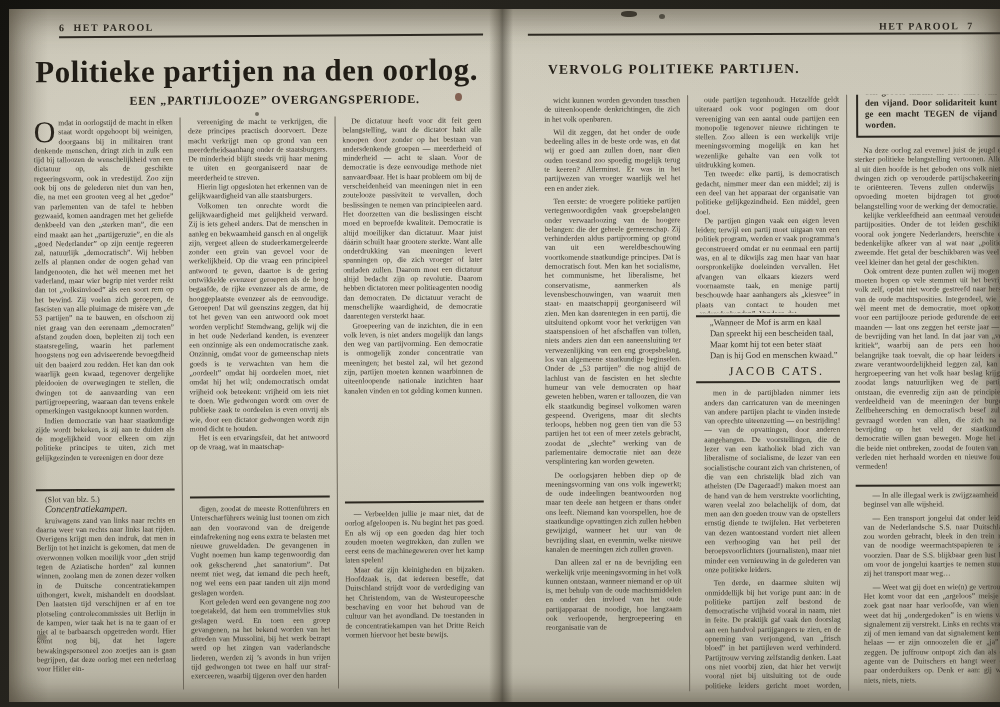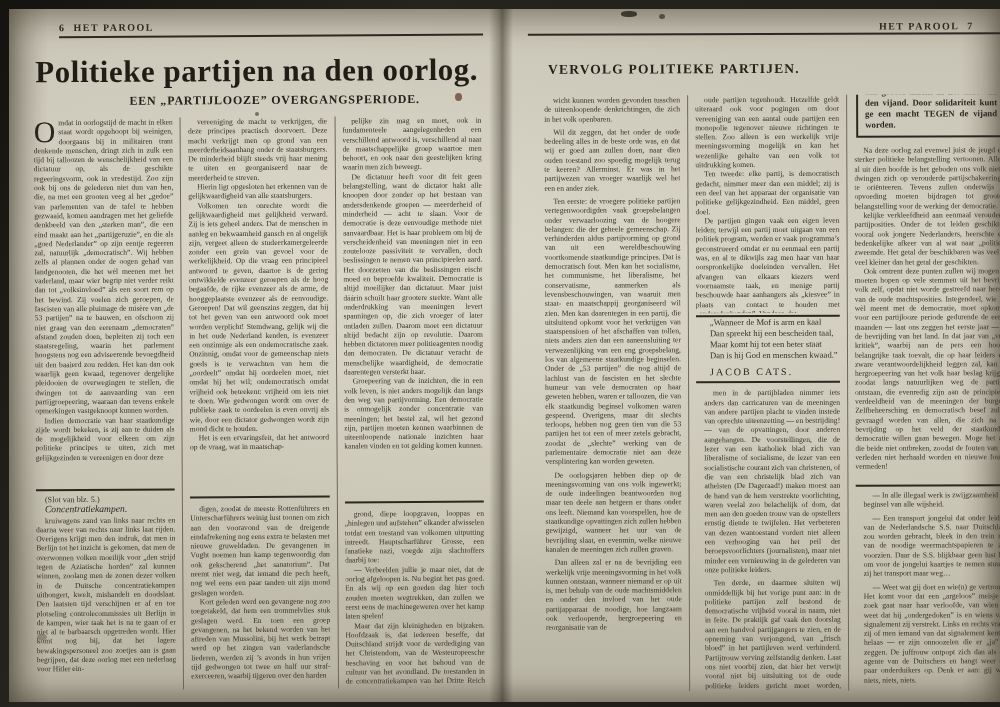--- a/index.html
+++ b/index.html
@@ -54,21 +54,21 @@
   .cont-title{font-style:italic;font-size:9.6px;text-align:left;margin:2px 0 3px;text-indent:2px;color:#2b261e;}
   .bottom-block{flex:1;overflow:hidden;margin-top:2px;}
 
   .sect-head{position:absolute;top:52px;left:22px;font-size:13.5px;font-weight:bold;
     letter-spacing:1.2px;color:#26221a;}
   .notice-box{margin:-26px 2px 8px 2px;border:2px solid #2b2720;padding:5px 7px;
     font-weight:bold;font-size:8.8px;line-height:11px;text-align:justify;color:#2a261e;flex:none;}
   .quote-block{border-top:2px solid #2c2820;border-bottom:2px solid #2c2820;
     padding:0 2px 5px 14px;margin:2px 0 5px;flex:none;text-align:left;}
   .quote-block .para{text-indent:0;font-size:8.6px;line-height:11px;}
-  .quote-attr{letter-spacing:2px;font-size:10px;margin-top:6px;padding-right:14px;
+  .quote-attr{text-align:right;letter-spacing:2px;font-size:12px;margin-top:6px;padding-right:14px;
     color:#2a261e;}
   .items-block{flex:1;overflow:hidden;}
   .items-block .para{text-indent:9px;margin-bottom:4px;margin-left:8px;}
   .rcol3-top{height:334px;overflow:hidden;}
 </style>
 </head>
 <body>
 
 <div class="stage">
   <div class="paper">
@@ -112,27 +112,25 @@
             <div class="thick-rule"></div>
             <div class="bottom-block">
                 <p class="para">digen, zoodat de meeste Rottenführers en Unterscharführers weinig lust toonen om zich aan den vooravond van de dreigende eindafrekening nog eens extra te belasten met nieuwe gruweldaden. De gevangenen in Vught noemen hun kamp tegenwoordig dan ook gekscherend „het sanatorium”. Dat neemt niet weg, dat iemand die pech heeft, nog wel eens een paar tanden uit zijn mond geslagen worden.</p>
                 <p class="para">Kort geleden werd een gevangene nog zoo toegetakeld, dat hem een trommelvlies stuk geslagen werd. En toen een groep gevangenen, na het bekend worden van het aftreden van Mussolini, bij het werk betrapt werd op het zingen van vaderlandsche liederen, werden zij ’s avonds in hun vrijen tijd gedwongen tot twee en half uur straf-exerceeren, waarbij tijgeren over den harden</p>
               </div>
           </div>
           <div class="vrule"></div>
 
           <div class="col">
             <div class="top-block h378">
-                <p class="para">pelijke zin mag en moet, ook in fundamenteele aangelegenheden een verschillend antwoord is, verschillend al naar de maatschappelijke groep waartoe men behoort, en ook naar den geestelijken kring waarin men zich beweegt.</p>
                 <p class="para">De dictatuur heeft voor dit feit geen belangstelling, want de dictator hakt alle knoopen door zonder op het bestaan van andersdenkende groepen — meerderheid of minderheid — acht te slaan. Voor de democratie is deze eenvoudige methode niet aanvaardbaar. Het is haar probleem om bij de verscheidenheid van meeningen niet in een zoutelooze passiviteit te vervallen, doch beslissingen te nemen van principieelen aard. Het doorzetten van die beslissingen eischt moed en beproefde kwaliteit. Democratie is altijd moeilijker dan dictatuur. Maar juist dáárin schuilt haar grootere sterkte. Want alle onderdrukking van meeningen levert spanningen op, die zich vroeger of later ontladen zullen. Daarom moet een dictatuur altijd bedacht zijn op revolutie. Daarom hebben dictatoren meer politieagenten noodig dan democraten. De dictatuur veracht de menschelijke waardigheid, de democratie daarentegen versterkt haar.</p>
                 <p class="para">Groepeering van de inzichten, die in een volk leven, is niet anders mogelijk dan langs den weg van partijvorming. Een democratie is onmogelijk zonder concentratie van meeningen; het bestel zal, wil het gezond zijn, partijen moeten kennen waarbinnen de uiteenloopende nationale inzichten haar kanalen vinden en tot gelding komen kunnen.</p>
               </div>
             <div class="thick-rule"></div>
             <div class="bottom-block">
-                <p class="para">grond, diepe loopgraven, looppas en „hinlegen und aufstehen” elkander afwisselen totdat een toestand van volkomen uitputting intreedt. Hauptscharführer Grosse, een fanatieke nazi, voegde zijn slachtoffers daarbij toe:</p>
                 <p class="para">— Verbeelden jullie je maar niet, dat de oorlog afgeloopen is. Nu begint het pas goed. En als wij op een goeden dag hier toch zouden moeten wegtrekken, dan zullen we eerst eens de machinegeweren over het kamp laten spelen!</p>
                 <p class="para">Maar dat zijn kleinigheden en bijzaken. Hoofdzaak is, dat iedereen beseffe, dat Duitschland strijdt voor de verdediging van het Christendom, van de Westeuropeesche beschaving en voor het behoud van de cultuur van het avondland. De toestanden in de concentratiekampen van het Dritte Reich vormen hiervoor het beste bewijs.</p>
               </div>
           </div>
         </div>
       </div>
     </div>
 
     <div class="page pg-right">
       <div class="page-inner">

